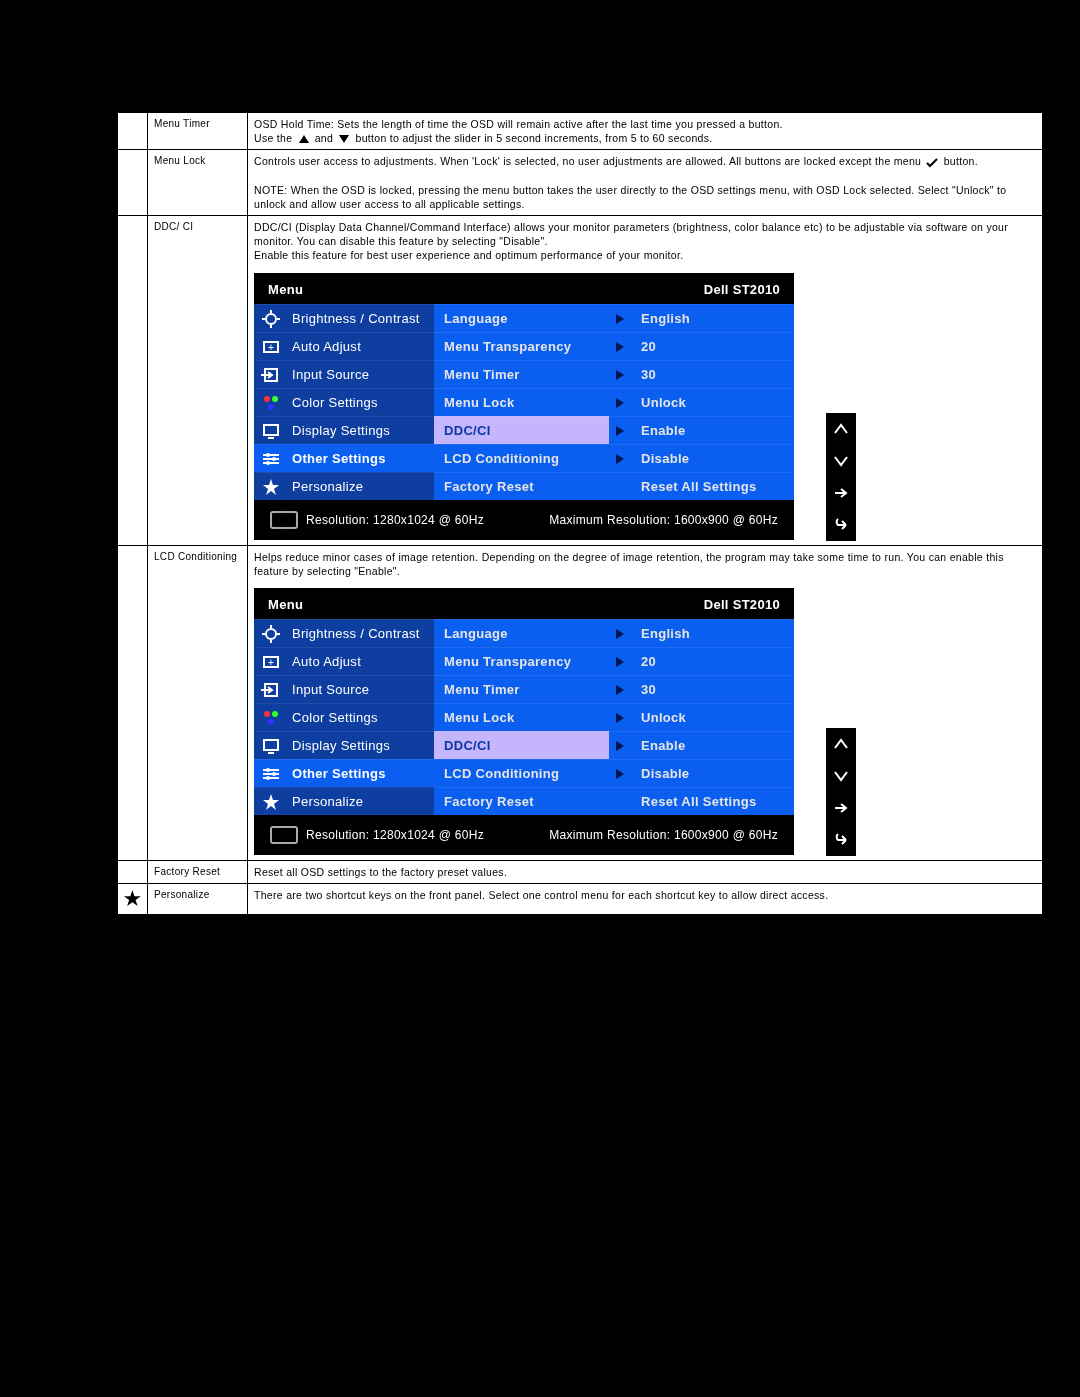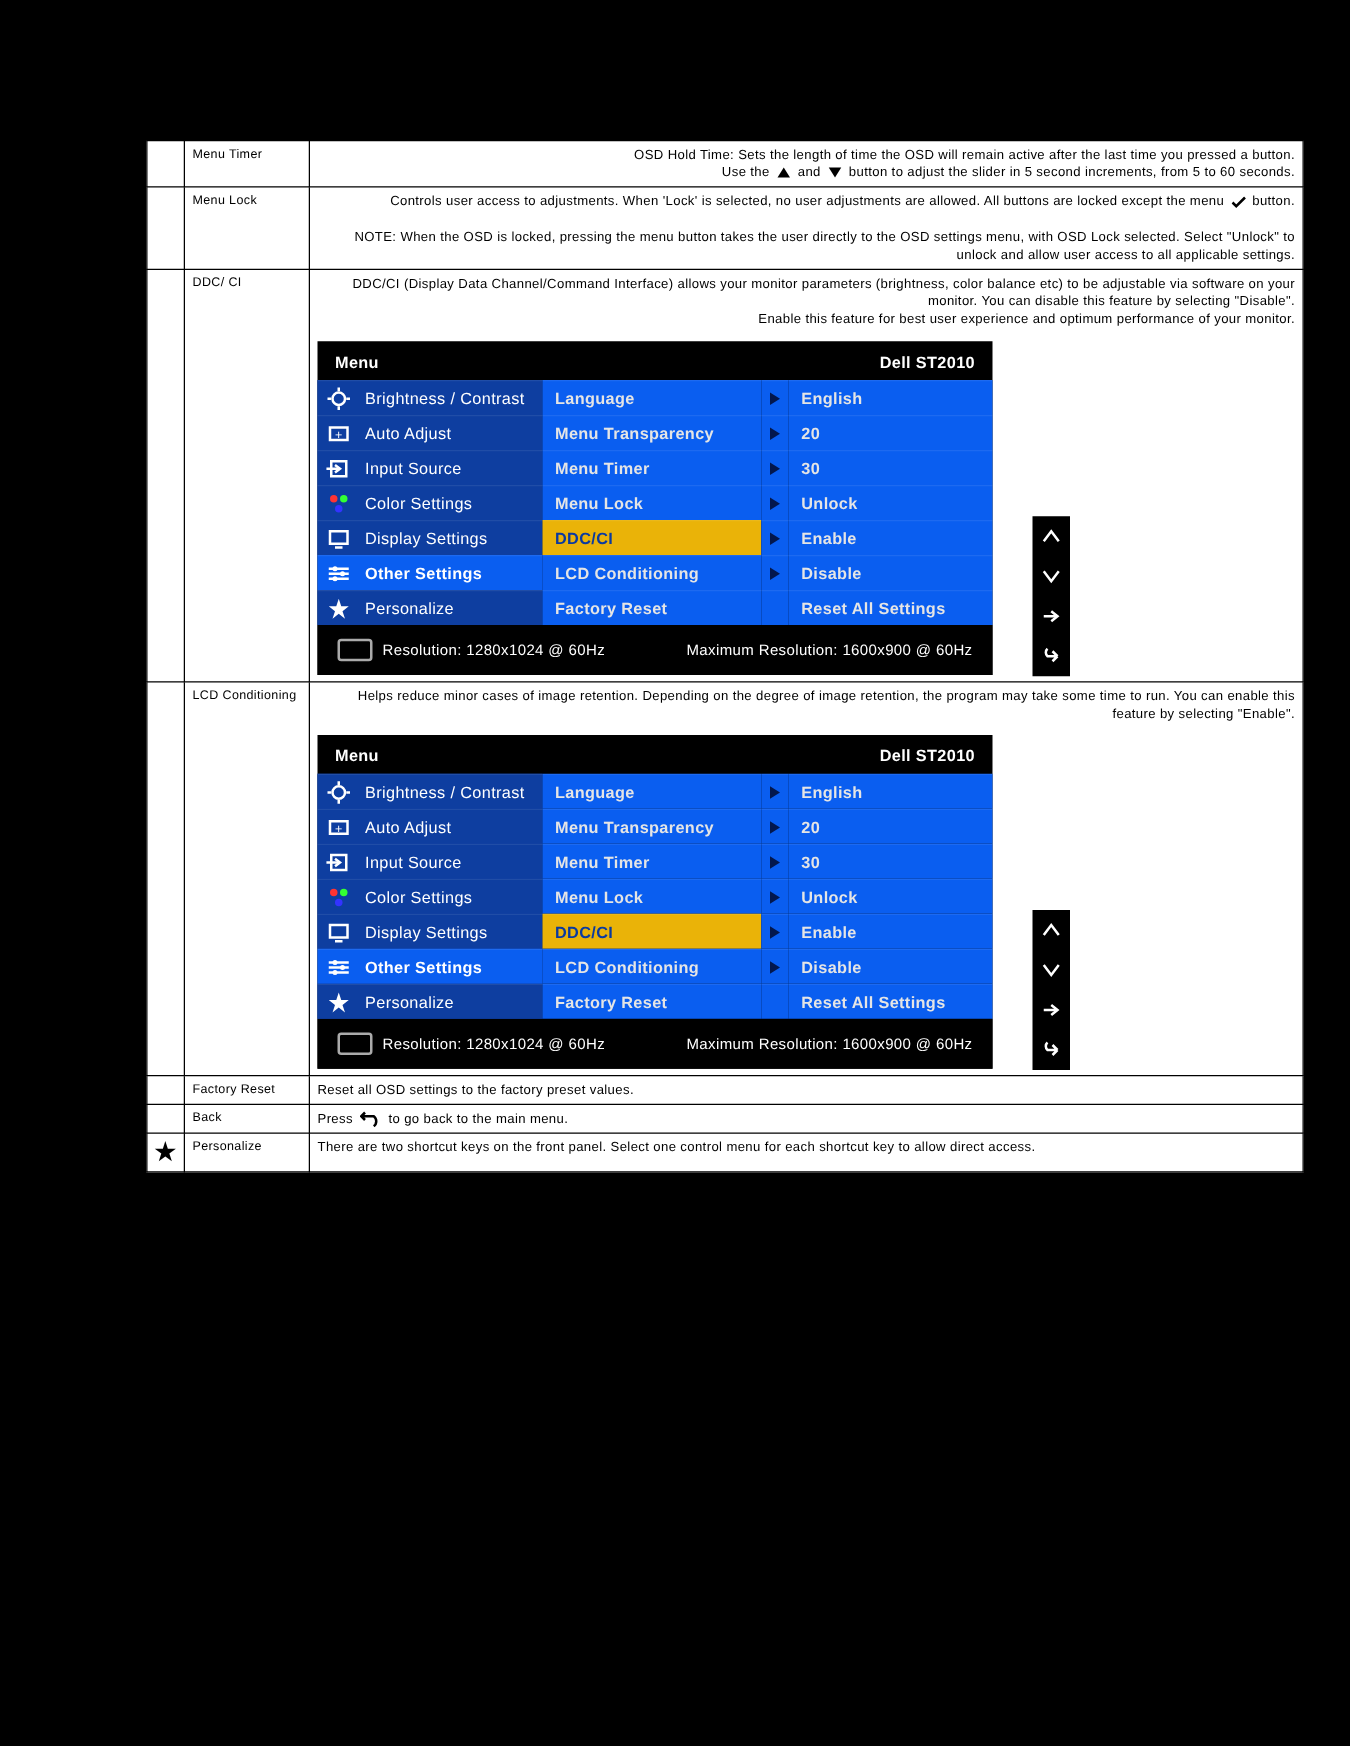--- a/index.html
+++ b/index.html
@@ -34,21 +34,21 @@
   }
   .doc-table td.icon-col {
     width: 30px;
     text-align: center;
     padding: 4px 0;
   }
   .doc-table td.label-col {
     width: 100px;
     font-size: 10px;
   }
-  .desc { display: block; text-align: right; }
+  .desc { display: block; }
   .inline-caret {
     display: inline-block;
     vertical-align: middle;
     margin: 0 2px;
   }
 
   
   .osd-wrap {
     margin-top: 10px;
     display: flex;
@@ -94,21 +94,21 @@
     padding: 0 10px;
     border-top: 1px solid rgba(255,255,255,0.08);
     background: #0a5ef0;
     color: #e5e5e5;
     font-weight: bold;
   }
   .arrow-col .mrow { padding: 0; justify-content: center; }
   .mid-col .mrow.highlight,
   .arrow-col .mrow.highlight,
   .val-col .mrow.highlight-side {  }
-  .mid-col .mrow.highlight { background: #eab308; color: #0a3aa0; }
+  .mid-col .mrow.highlight { background: #c4b5fd; color: #0a3aa0; }
   .arrow-col .triangle {
     width: 0; height: 0;
     border-top: 5px solid transparent;
     border-bottom: 5px solid transparent;
     border-left: 8px solid #03174d;
   }
   .val-col .mrow { background: #0a5ef0; }
   .left-col .row.pale { background:#0e3ea0; font-weight:normal; }
   .osd-foot {
     height: 40px;
@@ -515,33 +515,20 @@
         </div>
       </td>
     </tr>
 
     <tr>
       <td class="icon-col"></td>
       <td class="label-col">Factory Reset</td>
       <td>Reset all OSD settings to the factory preset values.</td>
     </tr>
 
-    <tr>
-      <td class="icon-col"></td>
-      <td class="label-col">Back</td>
-      <td>
-        <span>Press</span>
-        <span class="inline-caret">
-          <svg width="18" height="14">
-                <path d="M4 8 L1 5 L4 2 M1 5 H11 A5 5 0 0 1 11 13" fill="none" stroke="#000" stroke-width="2"></path>
-              </svg>
-        </span>
-        <span>to go back to the main menu.</span>
-      </td>
-    </tr>
 
     <tr>
       <td class="icon-col"><span class="star">★</span></td>
       <td class="label-col">Personalize</td>
       <td>There are two shortcut keys on the front panel. Select one control menu for each shortcut key to allow direct access.</td>
     </tr>
 
   </tbody>
     </table>
 </div>

